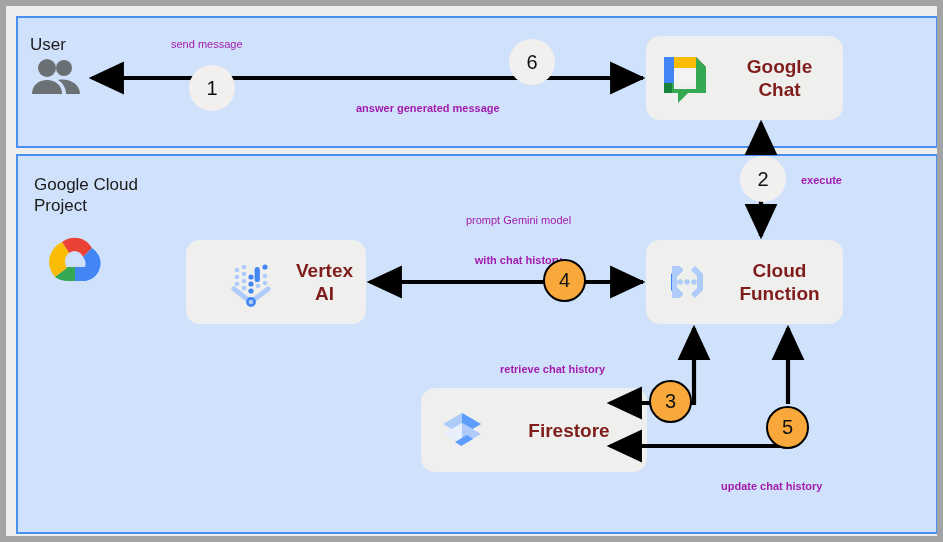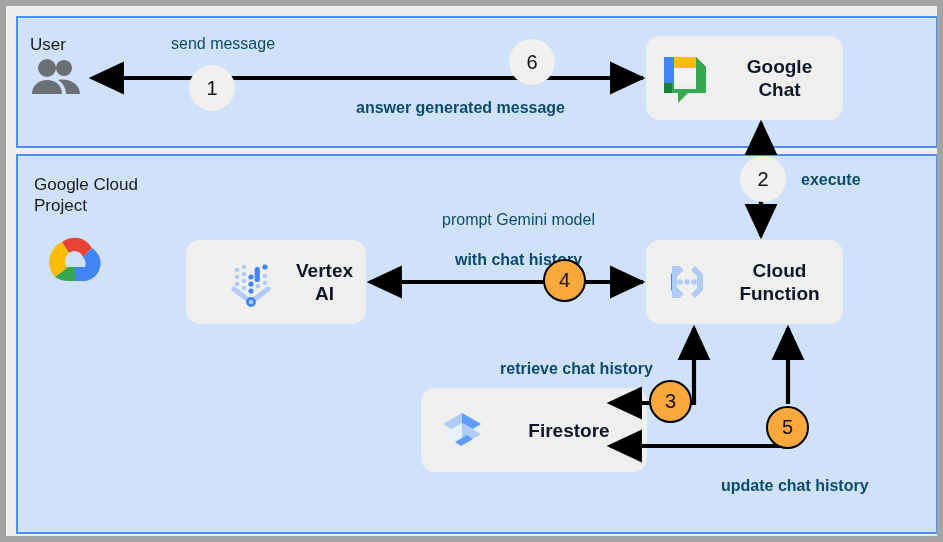--- a/index.html
+++ b/index.html
@@ -55,21 +55,21 @@
   .card .logo {
     width: 58px;
     height: 58px;
     margin-left: 12px;
     flex: 0 0 auto;
     display: block;
   }
   .card .card-label {
     font-size: 19px;
     font-weight: bold;
-    color: #0f172a;
+    color: #7f1d1d;
     line-height: 23px;
     text-align: center;
     white-space: pre-line;
     flex: 1 1 auto;
     padding: 0 8px;
   }
   #card-google-chat    { left: 640px; top: 30px;  width: 197px; height: 84px; }
   #card-vertex-ai      { left: 180px; top: 234px; width: 180px; height: 84px; padding-left: 27px; }
   #card-cloud-function { left: 640px; top: 234px; width: 197px; height: 84px; }
   #card-firestore      { left: 415px; top: 382px; width: 226px; height: 84px; }
@@ -98,22 +98,22 @@
     left: 0;
     top: 0;
     width: 943px;
     height: 542px;
     pointer-events: none;
   }
 
   
   .flow-label {
     position: absolute;
-    font-size: 16px;
-    color: #0c4a6e;
+    font-size: 11px;
+    color: #a21caf;
     line-height: 20px;
     white-space: pre-line;
   }
 
   #lbl-send      { left: 165px; top: 28px; }
   #lbl-answer    { left: 350px; top: 92px; font-weight: bold; }
   #lbl-execute   { left: 795px; top: 164px; font-weight: bold; }
   #lbl-prompt    { left: 410px; top: 184px; width: 205px; text-align: center; }
   #lbl-prompt .l2 { font-weight: bold; }
   #lbl-retrieve  { left: 494px; top: 338px; font-weight: bold; margin-top: 15px; }

